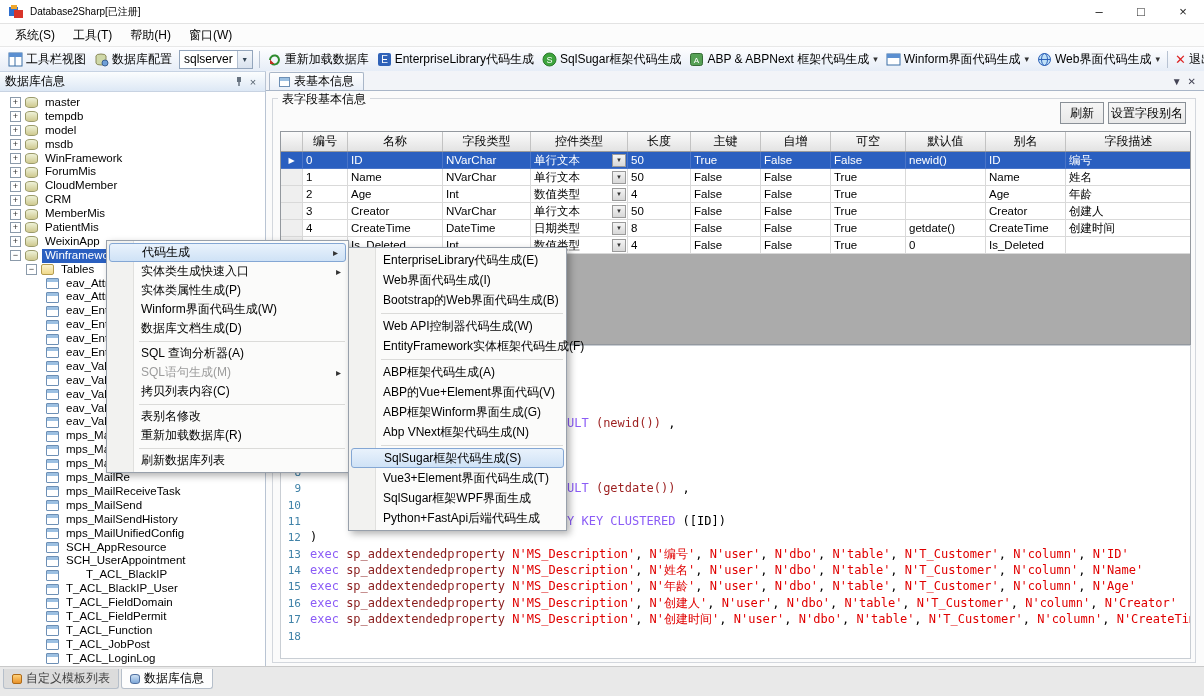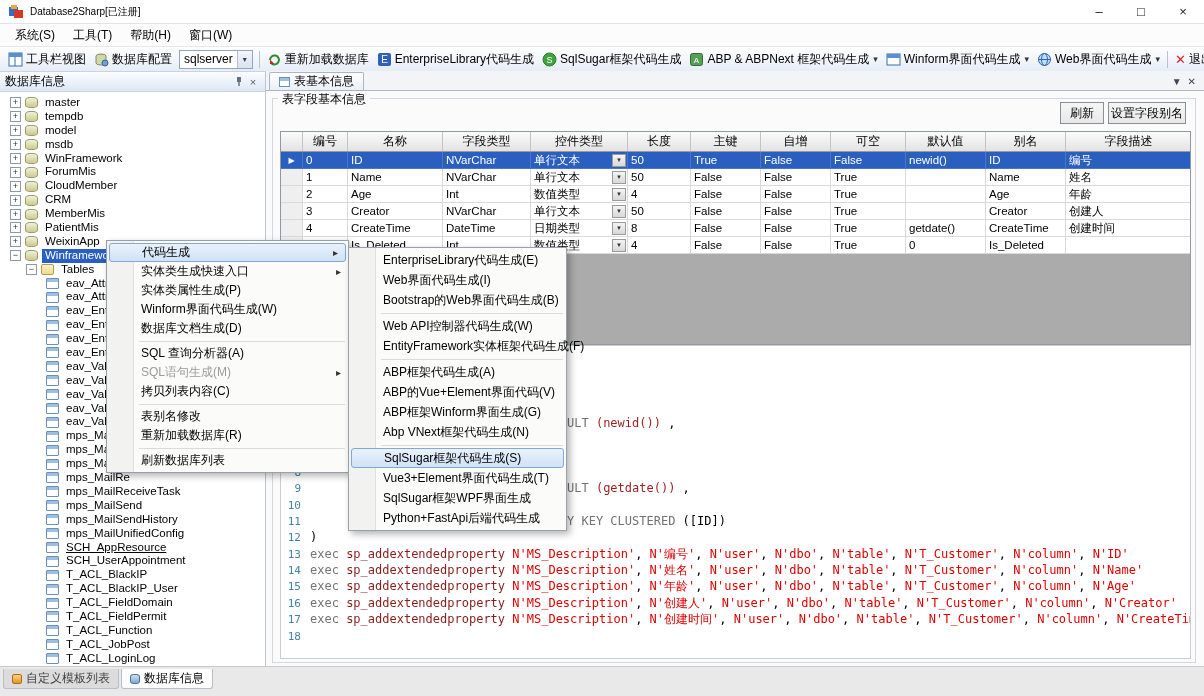--- a/index.html
+++ b/index.html
@@ -73,21 +73,21 @@
   .gsel{justify-content:center;font-size:8px;padding:0;background:#efefef;color:#333}
   .g-row.sel .gsel{background:#2a5fc0;color:#fff}
   .g-combo{justify-content:space-between;padding-right:1px}
   .combo-btn{width:14px;height:13px;background:linear-gradient(#f4f4f4,#d8d8d8);border:1px solid #9a9a9a;color:#333;font-size:6px;display:flex;align-items:center;justify-content:center;flex:0 0 auto}
 
   
   .sql{position:absolute;left:14px;top:254px;width:911px;height:314px;background:#fff;border:1px solid #c9ced4;overflow:hidden;padding-top:3px;z-index:1;font-family:"DejaVu Sans Mono","Liberation Mono",monospace;font-size:12px}
   .sql-line{height:16.4px;line-height:16.4px;white-space:nowrap}
   .ln{display:inline-block;width:20px;text-align:right;color:#4183a8;margin-right:7px;font-size:11px}
   .code{display:inline-block}
-  .c-kw{color:#737373}
+  .c-kw{color:#8b5cf6}
   .c-str{color:#e00000}
   .c-proc{color:#8a1c1c}
   .c-fn{color:#9c1f1f}
   .c-pl{color:#000}
 
   
   .popup{position:absolute;border:1px solid #98a0ab;box-shadow:3px 3px 7px rgba(0,0,0,.3);z-index:100;padding:2px 0;background:linear-gradient(to right,#f2f2f0 0,#f2f2f0 26px,#e0e0de 26px,#e0e0de 27px,#fbfbfa 27px)}
   .cmenu{left:106px;top:240px;width:243px}
   .smenu{left:348px;top:247px;width:219px;z-index:101}
   .m-item{position:relative;height:19px;display:flex;align-items:center;padding-left:34px;white-space:nowrap}
@@ -347,29 +347,29 @@
         <span class="tlabel">mps_MailSend</span>
       </div>
       <div class="tree-row" style="padding-left: 46px;">
         <span class="ic ic-table"></span>
         <span class="tlabel">mps_MailSendHistory</span>
       </div>
       <div class="tree-row" style="padding-left: 46px;">
         <span class="ic ic-table"></span>
         <span class="tlabel">mps_MailUnifiedConfig</span>
       </div>
-      <div class="tree-row" style="padding-left: 46px; text-decoration: underline;">
+      <div class="tree-row" style="padding-left: 46px;">
         <span class="ic ic-table"></span>
         <span class="tlabel">SCH_AppResource</span>
       </div>
       <div class="tree-row" style="padding-left: 46px;">
         <span class="ic ic-table"></span>
         <span class="tlabel">SCH_UserAppointment</span>
       </div>
-      <div class="tree-row" style="padding-left: 46px;">
+      <div class="tree-row" style="padding-left: 46px; gap: 20px;">
         <span class="ic ic-table"></span>
         <span class="tlabel">T_ACL_BlackIP</span>
       </div>
       <div class="tree-row" style="padding-left: 46px;">
         <span class="ic ic-table"></span>
         <span class="tlabel">T_ACL_BlackIP_User</span>
       </div>
       <div class="tree-row" style="padding-left: 46px;">
         <span class="ic ic-table"></span>
         <span class="tlabel">T_ACL_FieldDomain</span>

